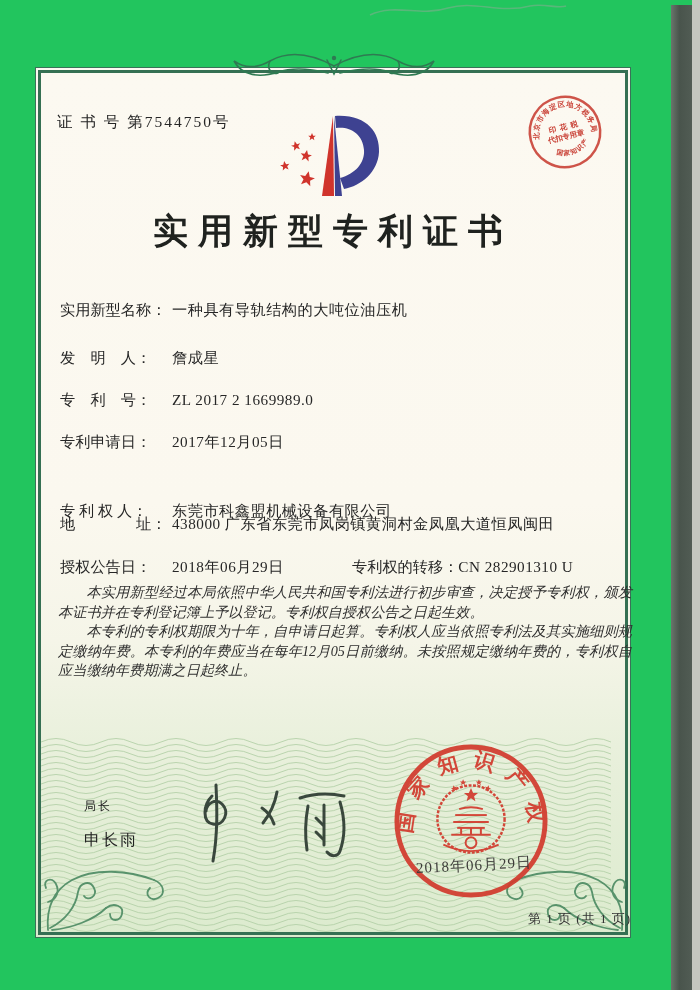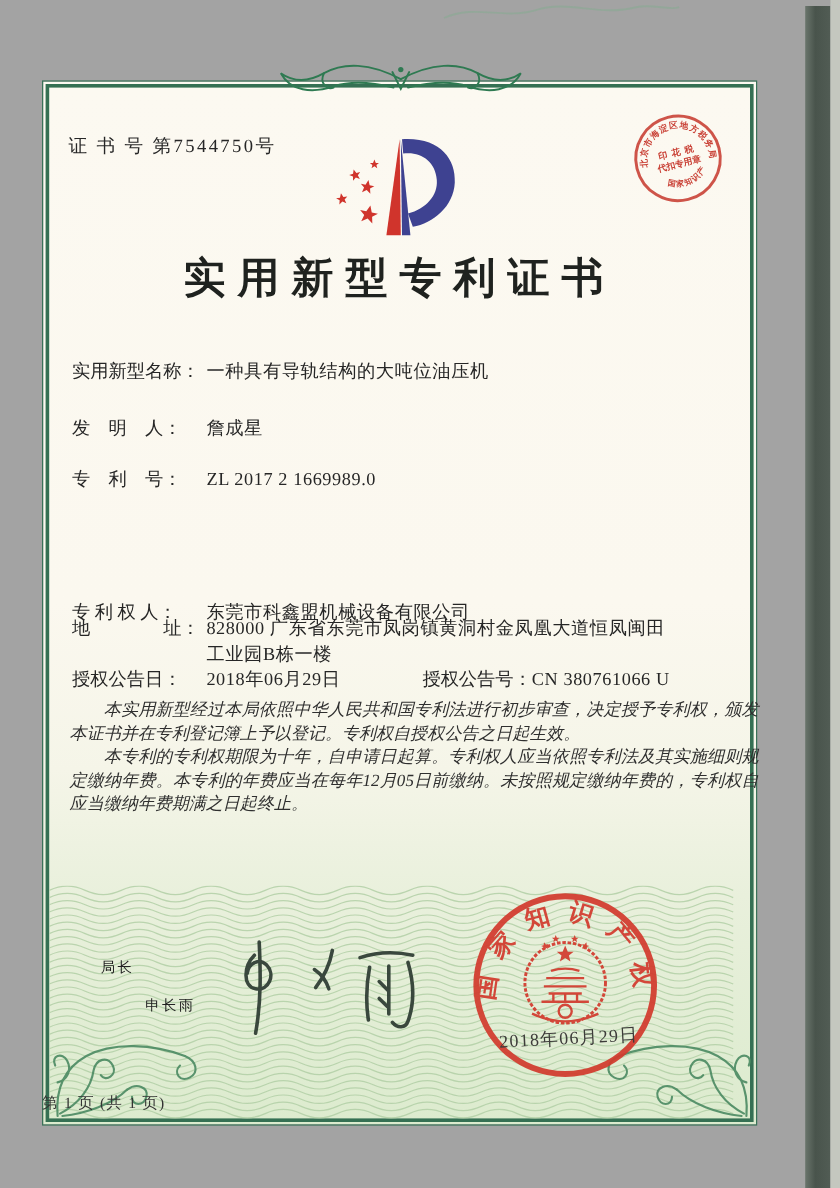--- a/index.html
+++ b/index.html
@@ -1,17 +1,17 @@
 <!DOCTYPE html>
 <html><head>
 <meta charset="utf-8">
 <style>
   html,body{margin:0;padding:0;}
   body{background:#eceae3;font-family:"Liberation Serif","DejaVu Serif",serif;}
-  .page{position:relative;width:700px;height:990px;background:#a3a3a3;overflow:hidden;}
+  .page{position:relative;width:700px;height:990px;background:#22c55e;overflow:hidden;}
 
   
   .edge-strip{position:absolute;left:671px;top:5px;width:21px;height:985px;background:linear-gradient(90deg,#6a756c,#49544c 40%,#515c54);}
   .edge-strip-outer{position:absolute;left:692px;top:0;width:8px;height:990px;background:#c4c7bf;}
 
   
   .frame{position:absolute;left:35px;top:67px;width:594px;height:869px;border:1px solid #3a7258;
          background:linear-gradient(180deg,#fcf9f1 0%,#fbf8ef 50%,#f5f5e8 66%,#e9f0dc 78%,#dcebce 100%);}
   .frame-inner{position:absolute;inset:2px;border:3px solid #357053;}
 
@@ -33,28 +33,28 @@
   .lbl{display:inline-block;width:112px;white-space:pre;vertical-align:top;}
   .val{letter-spacing:0.5px;}
   .val2{padding-left:112px;letter-spacing:0.5px;}
   .pair2{position:absolute;left:292px;top:0;white-space:nowrap;}
 
   .paras{position:absolute;left:58px;top:583px;width:574px;font-size:14.2px;line-height:19.6px;
          color:#2f2f2f;text-align:justify;font-style:italic;}
   .paras p{margin:0;text-indent:2em;}
 
   .sig-title{position:absolute;left:84px;top:798px;font-size:12px;color:#222;letter-spacing:2px;}
-  .sig-name{position:absolute;left:84px;top:830px;font-size:12px;color:#222;letter-spacing:2px;margin-left:37px;}
+  .sig-name{position:absolute;left:84px;top:830px;font-size:16px;color:#222;letter-spacing:2px;}
   .signature{position:absolute;left:182px;top:780px;width:180px;height:96px;}
 
   .seal{position:absolute;left:392px;top:742px;width:158px;height:158px;}
   .seal-date{position:absolute;left:394px;top:856px;width:160px;text-align:center;font-size:15px;
              letter-spacing:1px;color:#3d3c3a;transform:rotate(-3deg);}
 
-  .footer{position:absolute;left:35px;top:910px;width:596px;text-align:left;font-size:13px;
+  .footer{position:absolute;left:35px;top:910px;width:596px;text-align:right;font-size:13px;
           color:#333;letter-spacing:1px;}
 </style>
 </head>
 <body>
 
 <div class="page">
 
   <div class="frame">
     <div class="frame-inner"></div>
   </div>
@@ -173,30 +173,32 @@
 
   <div class="row" style="top:347px">
     <span class="lbl">发　明　人：</span><span class="val">詹成星</span>
   </div>
   <div class="row" style="top:299px">
     <span class="lbl">实用新型名称：</span><span class="val">一种具有导轨结构的大吨位油压机</span>
   </div>
   <div class="row" style="top:389px">
     <span class="lbl">专　利　号：</span><span class="val">ZL 2017 2 1669989.0</span>
   </div>
+  <div class="row" style="top:431px">
+    <span class="lbl">专利申请日：</span><span class="val">2017年12月05日</span>
+  </div>
   <div class="row" style="top:500px">
     <span class="lbl">专 利 权 人：</span><span class="val">东莞市科鑫盟机械设备有限公司</span>
   </div>
   <div class="row" style="top:513px">
-    <span class="lbl">地　　　　址：</span><span class="val">828000 广东省东莞市凤岗镇黄洞村金凤凰大道恒凤闽田</span>
-    <div class="val2">工业园B栋一楼</div>
+    <span class="lbl">地　　　　址：</span><span class="val">438000 广东省东莞市凤岗镇黄洞村金凤凰大道恒凤闽田</span>
   </div>
   <div class="row" style="top:556px">
     <span class="lbl">授权公告日：</span><span class="val">2018年06月29日</span>
-    <span class="pair2"><span>授权公告号：</span><span class="val">CN 380761066 U</span></span>
+    <span class="pair2"><span>专利权的转移：</span><span class="val">CN 282901310 U</span></span>
   </div>
 
   <div class="paras">
     <p>本实用新型经过本局依照中华人民共和国专利法进行初步审查，决定授予专利权，颁发本证书并在专利登记簿上予以登记。专利权自授权公告之日起生效。</p>
     <p>本专利的专利权期限为十年，自申请日起算。专利权人应当依照专利法及其实施细则规定缴纳年费。本专利的年费应当在每年12月05日前缴纳。未按照规定缴纳年费的，专利权自应当缴纳年费期满之日起终止。</p>
   </div>
 
   <div class="sig-title">局长</div>
   <div class="sig-name">申长雨</div>
 

